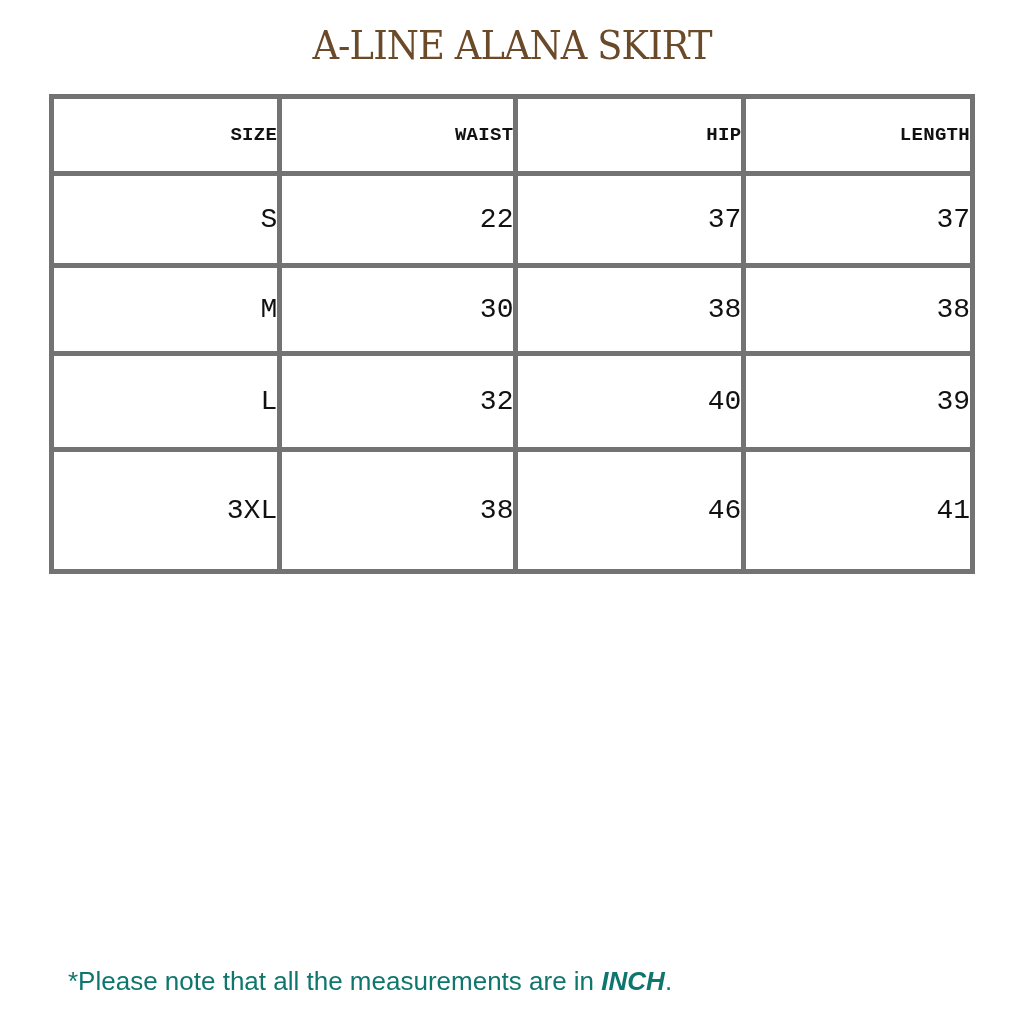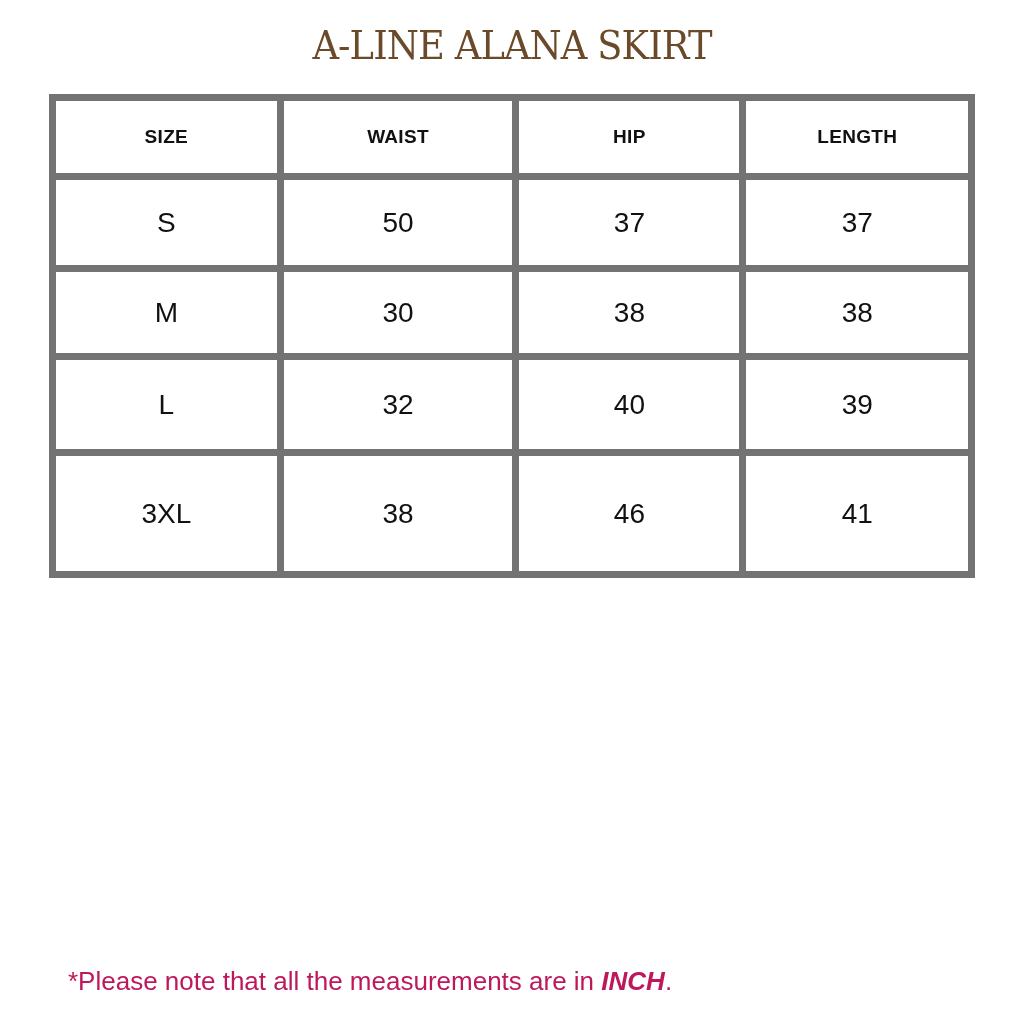--- a/index.html
+++ b/index.html
@@ -8,50 +8,50 @@
     position:absolute; left:0; top:22px; width:1024px; text-align:center;
     font-family:"DejaVu Serif","Liberation Serif",serif;
     font-size:40px; color:#6b4a2a; letter-spacing:-1px; font-weight:400;
     transform: scaleX(0.92);
   }
   table.chart {
     position:absolute; left:49px; top:94px;
     border-collapse:collapse; width:926px;
   }
   table.chart td, table.chart th {
-    border:7px solid #737373; text-align:center; padding:0;
-    font-family:Liberation Sans, sans-serif; color:#111111;
+    border:5px solid #737373; text-align:right; padding:0;
+    font-family:Liberation Mono, monospace; color:#111111;
   }
   table.chart th { height:72px; font-size:19px; font-weight:700; letter-spacing:0.3px; }
   table.chart td { font-size:28px; font-weight:400; }
   .c1 { width:226px; } .c2 { width:234px; } .c3 { width:226px; } .c4 { width:226px; }
   .note {
     position:absolute; left:68px; top:966px;
-    font-family:"Liberation Sans",sans-serif; font-size:26px; color:#be185d;
+    font-family:"Liberation Sans",sans-serif; font-size:26px; color:#0f766e;
   }
   .note b { font-style:italic; font-weight:700; }
 </style>
 </head>
 <body>
 
 <div class="title">A-LINE ALANA SKIRT</div>
 
 <table class="chart">
   <thead>
     <tr>
       <th class="c1">SIZE</th>
       <th class="c2">WAIST</th>
       <th class="c3">HIP</th>
       <th class="c4">LENGTH</th>
     </tr>
   </thead>
   <tbody>
     <tr style="height:92px">
       <td>S</td>
-      <td>50</td>
+      <td>22</td>
       <td>37</td>
       <td>37</td>
     </tr>
     <tr style="height:88px">
       <td>M</td>
       <td>30</td>
       <td>38</td>
       <td>38</td>
     </tr>
     <tr style="height:96px">

